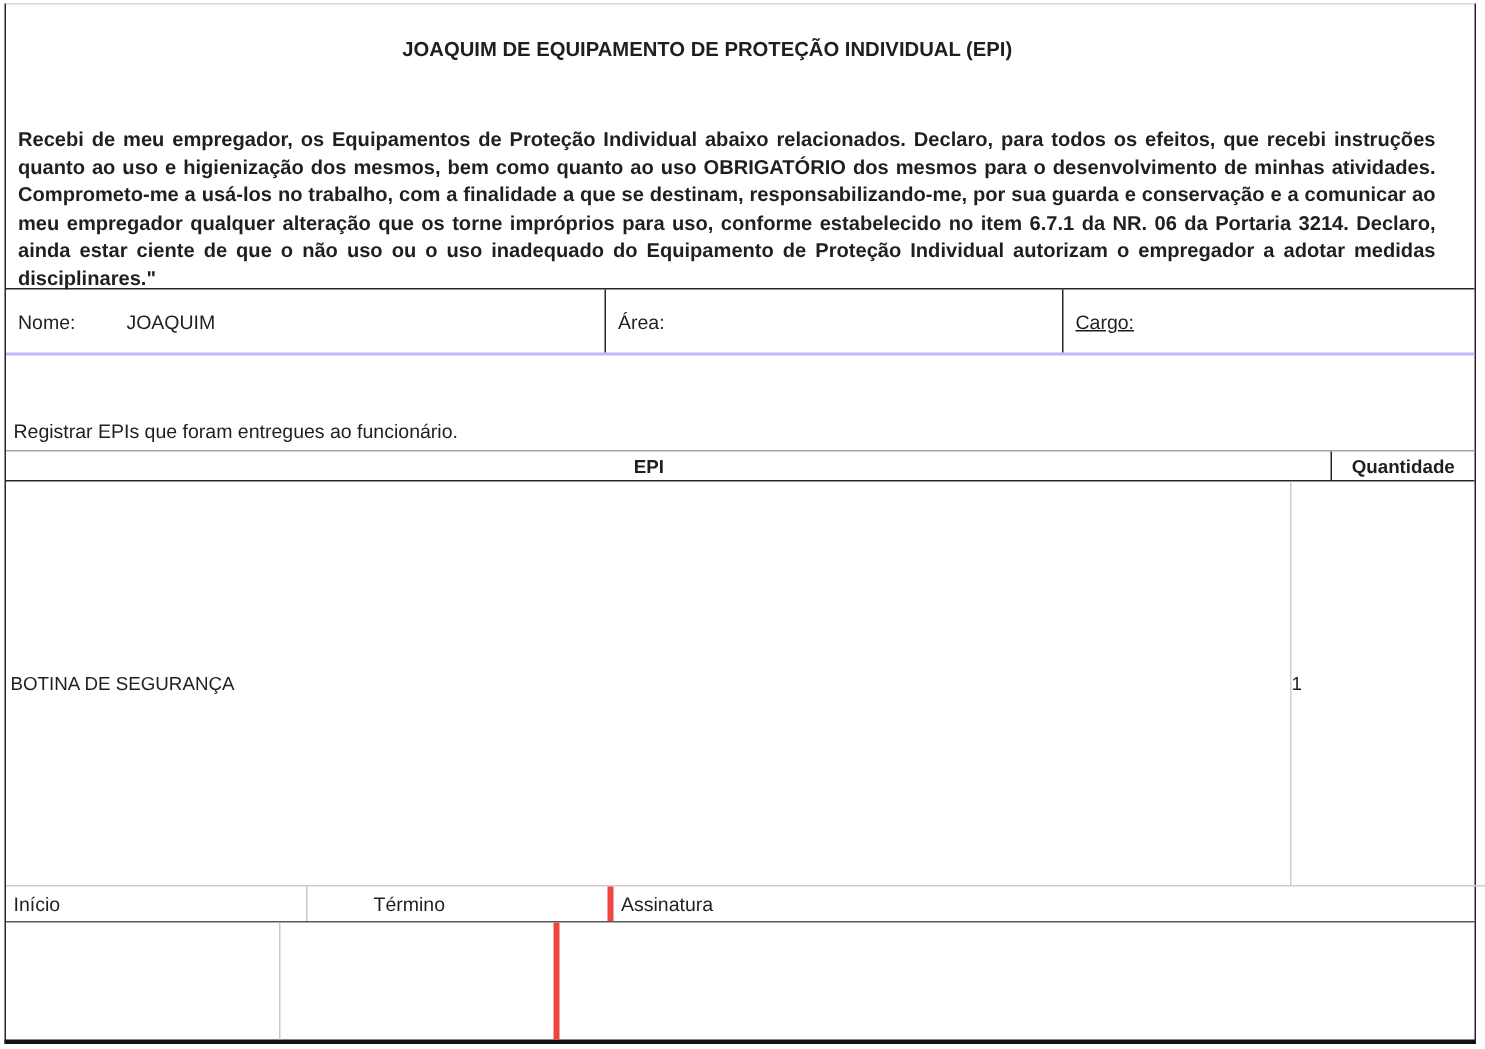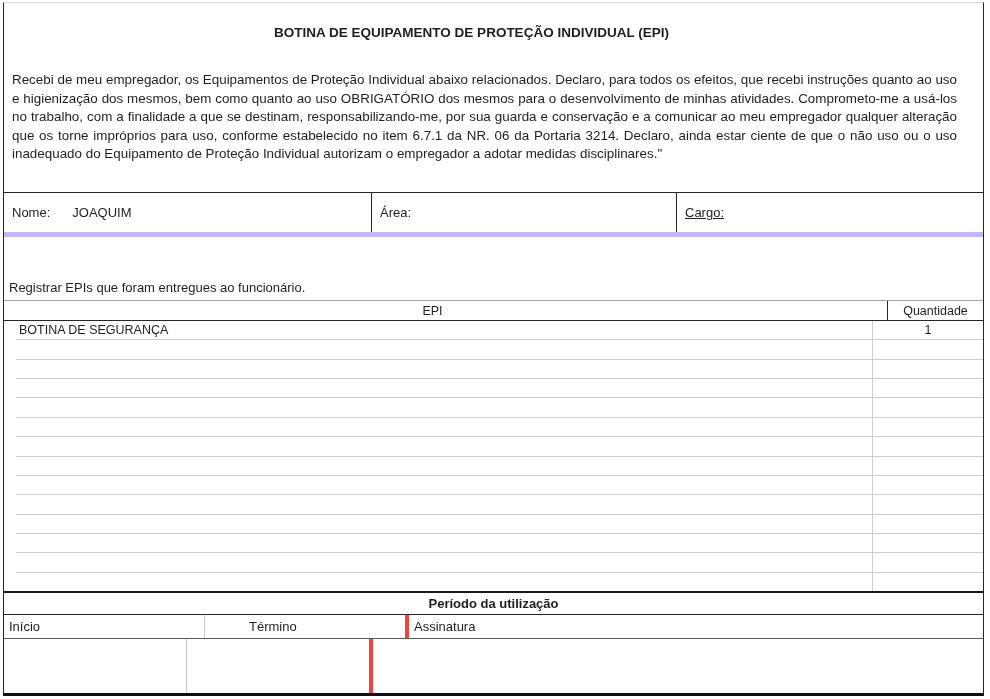--- a/index.html
+++ b/index.html
@@ -13,41 +13,41 @@
 
   
   .top-section { position:relative; height:189px; }
   .doc-title { padding-top:22px; padding-right:44px; text-align:center;
                font-weight:bold; font-size:13.5px; }
   .logo { position:absolute; top:6px; right:22px; display:flex; align-items:center; }
   .logo-text { display:flex; align-items:baseline; font-family:"Liberation Serif", serif;
                letter-spacing:-0.5px; margin-left:2px; }
   .logo-guia, .logo-excel { color:#2e74b5; font-weight:bold; font-size:28px; }
   .logo-do { color:#e23b36; font-size:21px; padding:0 1px; }
-  .declaration { position:absolute; top:68px; left:8px; right:26px;
-                 text-align:justify; font-size:13.4px; line-height:18.6px; }
+  .declaration { position:absolute; top:81px; left:8px; right:26px;
+                 text-align:justify; font-size:13.4px; line-height:18.6px;font-weight:bold; }
 
   
-  .id-row { height:45px; display:flex; border-top:1px solid #262626; border-bottom:5px solid #c4b5fd; }
+  .id-row { height:45px; display:flex; border-top:1px solid #262626; border-bottom:2px solid #c4b5fd; }
   .id-cell { display:flex; align-items:center; padding-left:8px; font-size:13px; }
   .id-cell.nome { width:367px; }
-  .id-cell.area { width:305px; border-left:1px solid #262626; }
+  .id-cell.area { width:305px; border-left:1px solid #262626;margin-left:32px; }
   .id-cell.cargo { flex:1; border-left:1px solid #262626;text-decoration:underline; }
-  .id-value { margin-left:22px; }
+  .id-value { margin-left:34px; }
 
   
   .registrar-row { height:25px; display:flex; align-items:center; padding-left:5px; font-size:13px;margin-top:38px; }
 
   
   .epi-header { height:21px; display:flex; border-top:1px solid #a6a6a6;
-                border-bottom:1px solid #262626; font-weight:normal; font-size:12.5px;gap:26px; }
+                border-bottom:1px solid #262626; font-weight:bold; font-size:12.5px;gap:26px; }
   .epi-header .h-epi { width:857px; display:flex; align-items:center; justify-content:center; }
   .epi-header .h-qty { flex:1; display:flex; align-items:center; justify-content:center;
                        border-left:1px solid #262626; }
-  .epi-body { height:270px; display:flex; flex-direction:column;margin-left:12px; }
+  .epi-body { height:270px; display:flex; flex-direction:row; }
   .t-row { flex:1; display:flex; border-bottom:1px solid #cdcdcd; }
   .t-row:last-child { border-bottom:none; }
   .t-cell { display:flex; align-items:center; font-size:12.5px; }
   .t-cell.epi { width:857px; padding-left:3px; border-right:1px solid #cdcdcd; }
   .t-cell.qty { flex:1; justify-content:center; }
 
   
   .periodo-header { height:24px; display:flex; align-items:center; justify-content:center;
                     font-weight:bold; font-size:13px; border-top:2px solid #1a1a1a;
                     border-bottom:1px solid #262626; }
@@ -59,21 +59,21 @@
   .signature-area { flex:1; display:flex; }
   .sig-cell { display:flex; }
 </style>
 </head>
 <body>
 
 <div class="page">
   <div class="sheet">
 
     <div class="top-section">
-      <div class="doc-title">BOTINA DE EQUIPAMENTO DE PROTEÇÃO INDIVIDUAL (EPI)</div>
+      <div class="doc-title">JOAQUIM DE EQUIPAMENTO DE PROTEÇÃO INDIVIDUAL (EPI)</div>
 
 
       <div class="declaration">Recebi de meu empregador, os Equipamentos de Proteção Individual abaixo relacionados. Declaro, para todos os efeitos, que recebi instruções quanto ao uso e higienização dos mesmos, bem como quanto ao uso OBRIGATÓRIO dos mesmos para o desenvolvimento de minhas atividades. Comprometo-me a usá-los no trabalho, com a finalidade a que se destinam, responsabilizando-me, por sua guarda e conservação e a comunicar ao meu empregador qualquer alteração que os torne impróprios para uso, conforme estabelecido no item 6.7.1 da NR. 06 da Portaria 3214. Declaro, ainda estar ciente de que o não uso ou o uso inadequado do Equipamento de Proteção Individual autorizam o empregador a adotar medidas disciplinares."</div>
     </div>
 
     <div class="id-row">
       <div class="id-cell nome">
         <span>Nome:</span>
         <span class="id-value">JOAQUIM</span>
       </div>
@@ -148,21 +148,20 @@
       <div class="t-row">
         <div class="t-cell epi"></div>
         <div class="t-cell qty"></div>
       </div>
       <div class="t-row">
         <div class="t-cell epi"></div>
         <div class="t-cell qty"></div>
       </div>
     </div>
 
-    <div class="periodo-header">Período da utilização</div>
 
     <div class="periodo-labels">
       <div class="p-cell p-col-1">Início</div>
       <div class="p-cell p-col-2">Término</div>
       <div class="p-cell p-col-3">Assinatura</div>
     </div>
 
     <div class="signature-area">
       <div class="sig-cell p-col-1"></div>
       <div class="sig-cell p-col-2"></div>

